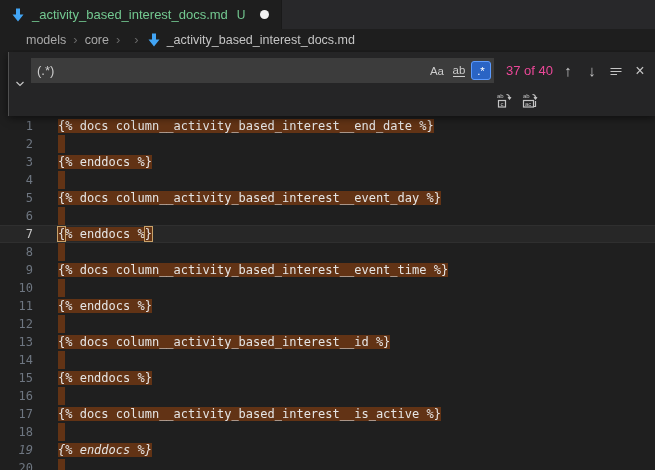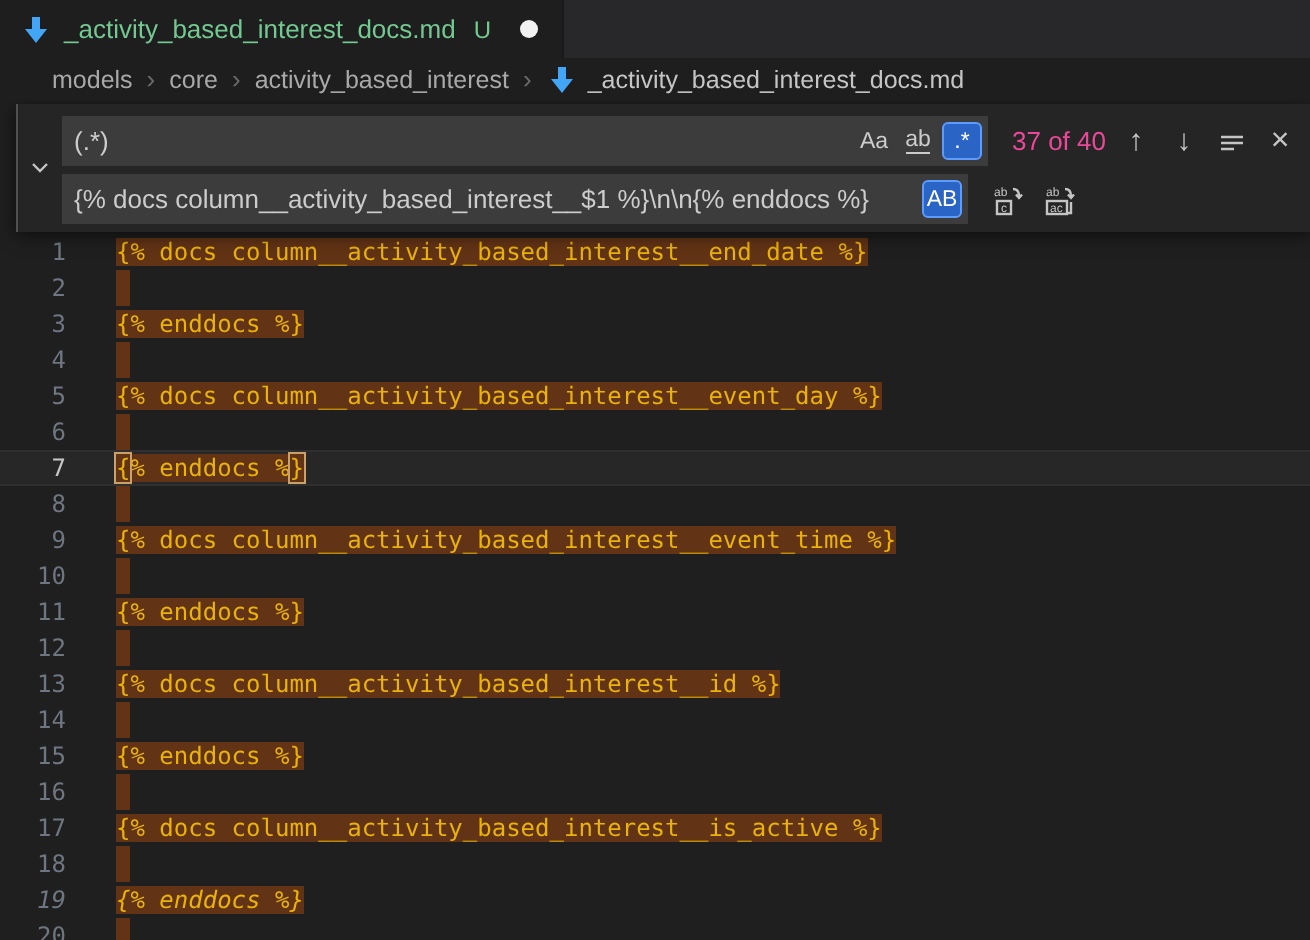--- a/index.html
+++ b/index.html
@@ -25,21 +25,21 @@
   .crumb-file { color:#c5c5c5; display:flex; align-items:center; gap:5px; }
 
   
   .editor { position:absolute; left:0; top:50px; width:655px; height:420px;
             background:#1f1f1f; overflow:hidden; }
   .line { position:absolute; left:0; width:655px; height:18px;
           font-family:"DejaVu Sans Mono", monospace; font-size:12px; line-height:18px; }
   .line.active { background:#272727; box-shadow:0 1px 0 #2f2f2f inset, 0 -1px 0 #2f2f2f inset; }
   .ln { position:absolute; left:0; width:33px; text-align:right; color:#6e7681; }
   .line.active .ln { color:#c6c6c6; }
-  .lc { position:absolute; left:58px; white-space:pre; color:#eab308; }
+  .lc { position:absolute; left:58px; white-space:pre; color:#e5e5e5; }
   .match { background:#623315; }
   .strip { display:inline-block; width:7px; height:18px; vertical-align:top; background:#623315; }
   .bracket { border:1px solid #c8a26a; margin:-1px; }
 
   
   .find-widget { position:absolute; left:8px; top:2px; width:647px; height:64px;
                  background:#252526; border-left:1px solid #505050;
                  box-shadow:0 2px 8px rgba(0,0,0,.55); }
   .toggle-replace { position:absolute; left:0; top:0; width:21px; height:64px;
                     display:flex; align-items:center; justify-content:center;
@@ -76,21 +76,20 @@
     <span class="tab-git">U</span>
     <span class="dirty-dot"></span>
   </div>
 </div>
 
 <div class="breadcrumbs">
     <span class="crumb">models</span>
     <span class="crumb-sep">›</span>
     <span class="crumb">core</span>
     <span class="crumb-sep">›</span>
-    <span class="crumb">activity_based_interest</span>
     <span class="crumb-sep">›</span>
     <span class="crumb-file">
       <svg class="file-icon" width="13" height="13" viewBox="0 0 16 16">
         <polygon points="6,1.5 10,1.5 10,7.5 13.5,7.5 8,14.5 2.5,7.5 6,7.5" fill="#42a5f5"></polygon>
       </svg>
       <span>_activity_based_interest_docs.md</span>
     </span>
   </div>
 
 <div class="editor">
@@ -199,26 +198,20 @@
 
     <button class="nav-btn" style="right:76px">↑</button>
     <button class="nav-btn" style="right:52px">↓</button>
     <button class="nav-btn" style="right:28px">
       <svg class="glyph" width="14" height="14" viewBox="0 0 14 14">
         <path d="M1.5 4.5 H12.5 M1.5 7.5 H12.5 M1.5 10.5 H8"></path>
       </svg>
     </button>
     <button class="nav-btn" style="right:4px; font-size:16px">×</button>
 
-    <div class="replace-input-wrap">
-      <input class="fr-input" value="{% docs column__activity_based_interest__$1 %}\n\n{% enddocs %}" style="">
-      <div class="inline-toggles">
-        <button class="opt-btn active">AB</button>
-      </div>
-    </div>
 
     <button class="icon-btn" style="left:483px">
       <svg class="glyph" width="16" height="16" viewBox="0 0 16 16">
         <text x="1" y="6" font-size="6">ab</text>
         <path d="M10.5 2.5 c2.5 0 3 1.5 3 3.5"></path>
         <path d="M12 5.2 13.5 7 15 5.2"></path>
         <rect x="2.5" y="8.5" width="7" height="6.5"></rect>
         <text x="4.5" y="14" font-size="6">c</text>
       </svg>
     </button>

